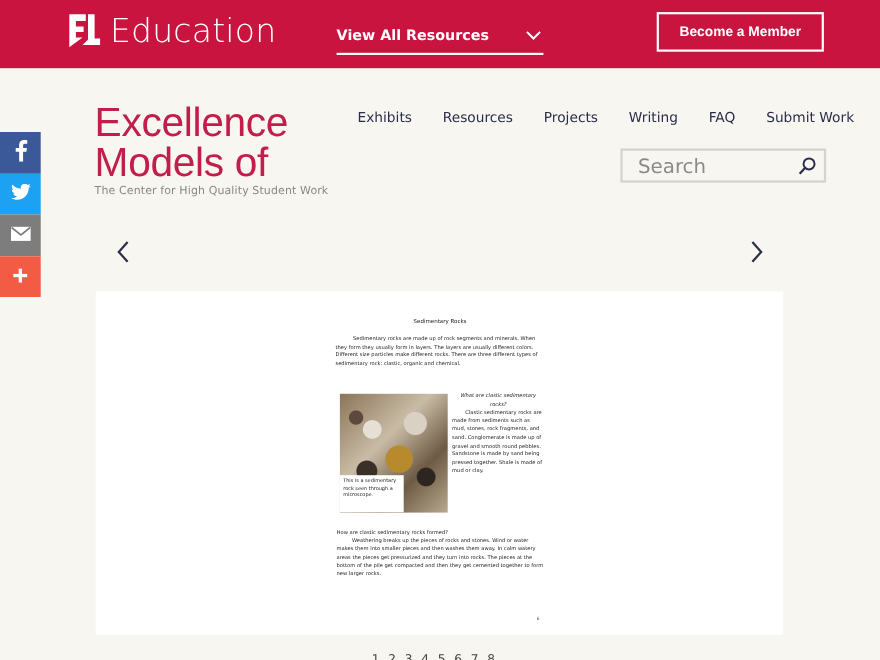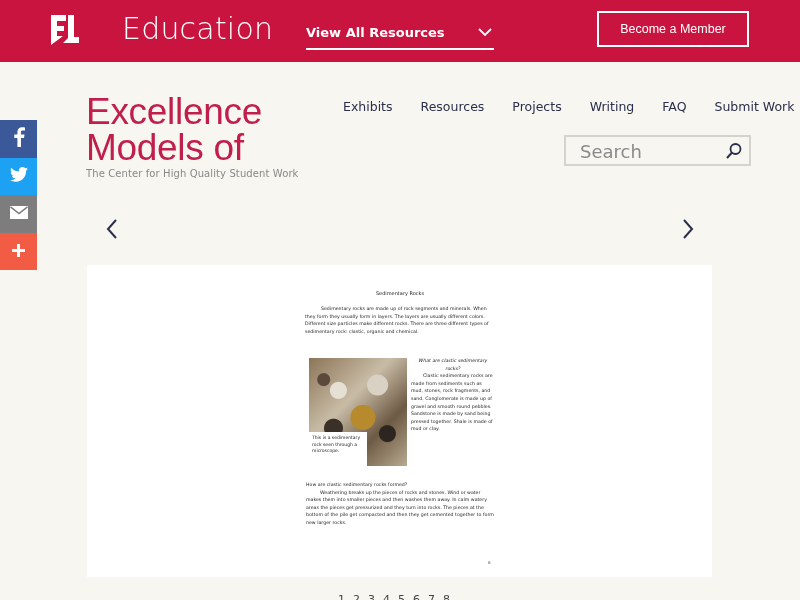--- a/index.html
+++ b/index.html
@@ -1,35 +1,35 @@
 <!DOCTYPE html>
 <html><head>
 <meta charset="utf-8">
 <style>
   * { box-sizing: border-box; margin: 0; padding: 0; }
   html, body { width: 800px; height: 600px; overflow: hidden; }
   body { background: #f7f6f0; font-family: "DejaVu Sans", sans-serif; position: relative; }
 
   .topbar { position: absolute; left: 0; top: 0; width: 800px; height: 62px; background: #c8143f; }
-  .brand { position: absolute; left: 50px; top: 12px; display: flex; align-items: flex-end; color: #fff; gap: 34px; }
+  .brand { position: absolute; left: 62px; top: 12px; display: flex; align-items: flex-start; color: #fff; }
   .brand-mark { width: 30px; height: 32px; position: relative; margin-right: 8px; }
   .brand-mark svg { width: 30px; height: 32px; }
   .brand-name { font-family: "DejaVu Sans", sans-serif; font-size: 30px; font-weight: 300; letter-spacing: 0.2px; line-height: 34px; color: #fff; }
 
   .resources-dd { position: absolute; left: 306px; top: 18px; width: 188px; height: 32px; border-bottom: 2px solid #fff; color: #fff; cursor: pointer; }
   .resources-dd .label { position: absolute; left: 0; top: 7px; font-size: 13px; font-weight: bold; }
   .resources-dd .chev { position: absolute; right: 2px; top: 6px; width: 14px; height: 14px; }
 
-  .member-btn { position: absolute; left: 597px; top: 11px; width: 152px; height: 36px; border: 2px solid #fff; color: #fff; font-size: 12.5px; font-weight: normal; display: flex; align-items: center; justify-content: center; cursor: pointer; background: transparent; }
+  .member-btn { position: absolute; left: 597px; top: 11px; width: 152px; height: 36px; border: 2px solid #fff; color: #fff; font-size: 12.5px; font-weight: bold; display: flex; align-items: center; justify-content: center; cursor: pointer; background: transparent; }
 
   .moe-logo { position: absolute; left: 86px; top: 94px; color: #c21e4b; }
   .moe-line { font-family: "Liberation Sans", sans-serif; font-size: 37px; line-height: 36px; font-weight: normal; letter-spacing: -0.3px; }
   .moe-tag { font-size: 10px; color: #888; margin-top: 2px; letter-spacing: 0.1px; }
 
-  .mainnav { position: absolute; top: 99px; left: 343px; display: flex; }
+  .mainnav { position: absolute; top: 99px; left: 325px; display: flex; }
   .mainnav a { font-size: 12.5px; color: #2a2e4a; text-decoration: none; margin-right: 28px; cursor: pointer; }
   .mainnav a:last-child { margin-right: 0; text-align: center; }
 
   .search { position: absolute; left: 564px; top: 135px; width: 187px; height: 31px; border: 2px solid #d4d3cd; background: #f7f6f0; }
   .search input { position: absolute; left: 14px; top: 5px; width: 140px; height: 18px; border: none; background: transparent; font-size: 18px; color: #333; outline: none; font-family: "DejaVu Sans", sans-serif; }
   .search input::placeholder { color: #8a8a8a; }
   .search .mag { position: absolute; right: 6px; top: 5px; width: 18px; height: 18px; cursor: pointer; }
 
   .social { position: absolute; left: 0; top: 120px; width: 37px; }
   .social .s { width: 37px; height: 37.5px; display: flex; align-items: center; justify-content: center; cursor: pointer; color: #fff; }

